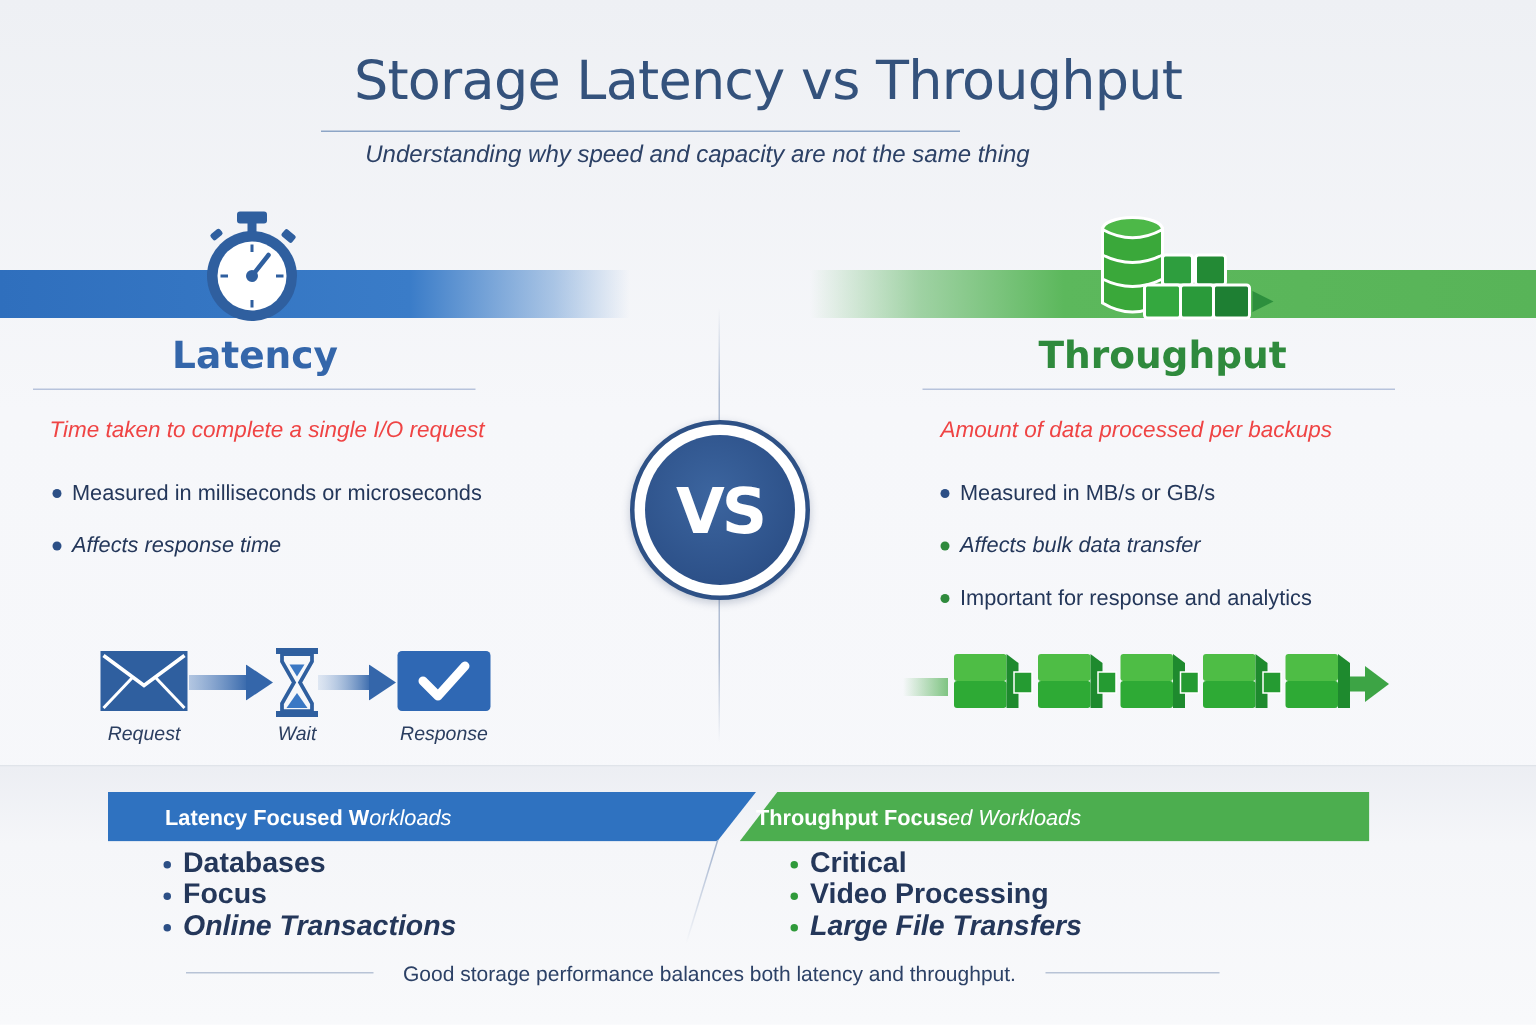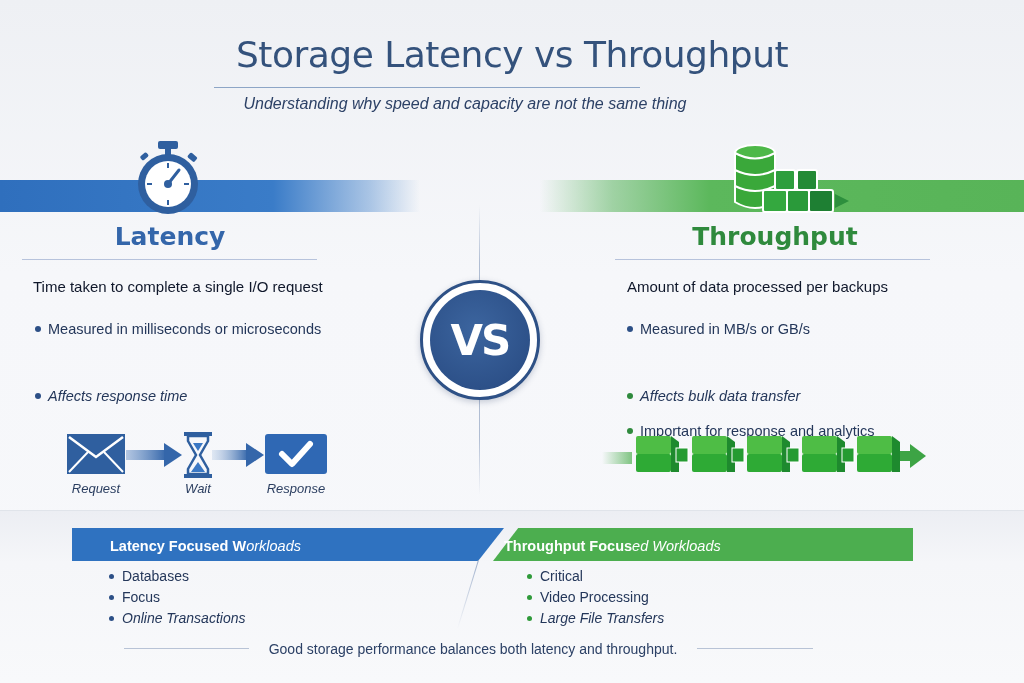--- a/index.html
+++ b/index.html
@@ -42,28 +42,28 @@
     text-align: center;
   }
   .lat-title { left: 60px; width: 220px; top: 222px; color: #3466aa; }
   .thr-title { left: 640px; width: 270px; top: 222px; color: #2f8a3d; }
   .rule { height: 1px; background: #b7c3dc; }
   .lat-rule { left: 22px; width: 295px; top: 259px; }
   .thr-rule { left: 615px; width: 315px; top: 259px; }
 
   .divider { left: 479px; top: 205px; width: 1px; height: 290px; background: linear-gradient(180deg, rgba(160,175,200,0) 0%, #b0bdd3 20%, #b0bdd3 80%, rgba(160,175,200,0) 100%); }
 
-  .desc { font-size: 15px; color: #0f172a; }
+  .desc { font-style: italic; font-size: 15px; color: #ef4444; }
   .lat-desc { left: 33px; top: 278px; }
   .thr-desc { left: 627px; top: 278px; }
 
   .bullets { list-style: none; }
   .bullets li { position: relative; font-size: 14.5px; color: #24375a; padding-left: 16px; height: 35px; line-height: 18px; }
   .bullets li::before { content: ""; position: absolute; left: 3px; top: 6px; width: 6px; height: 6px; border-radius: 50%; background: #2c4f86; }
-  .bullets li.it { font-style: italic; margin-top: 32px; }
+  .bullets li.it { font-style: italic; }
   .lat-bullets { left: 32px; top: 320px; }
   .thr-bullets { left: 624px; top: 320px; }
   .thr-bullets li.g::before { background: #2f8a3d; }
 
   
   .vs {
     left: 420px; top: 280px; width: 120px; height: 120px; border-radius: 50%;
     background: #fff; border: 3px solid #2e5186;
     box-shadow: 0 2px 6px rgba(40,60,100,0.25);
     display: flex; align-items: center; justify-content: center;
@@ -89,21 +89,21 @@
     left: 493px; top: 528px; width: 420px; height: 33px;
     background: #4cae4f; clip-path: polygon(6% 0, 100% 0, 100% 100%, 0 100%);
   }
   .wl-label { color: #fff; font-size: 14.5px; font-weight: bold; top: 538px; }
   .wl-label i { font-weight: normal; }
   .wl-lat-label { left: 110px; }
   .wl-thr-label { left: 504px; }
   .slash { left: 478px; top: 560px; width: 1px; height: 72px; background: linear-gradient(180deg, #9fb0cc, rgba(160,176,204,0)); transform: rotate(17deg); transform-origin: top; }
 
   .wl-list { list-style: none; }
-  .wl-list li { position: relative; font-size: 14px; color: #24375a; padding-left: 16px; height: 21px; line-height: 16px; }
+  .wl-list li { position: relative; font-size: 19px; color: #24375a; padding-left: 16px; height: 21px; line-height: 16px; font-weight: bold; }
   .wl-list li::before { content: ""; position: absolute; left: 3px; top: 6px; width: 5px; height: 5px; border-radius: 50%; background: #2c4f86; }
   .wl-list.g li::before { background: #2f9a3a; }
   .wl-lat-list { left: 106px; top: 568px; }
   .wl-thr-list { left: 524px; top: 568px; }
   .wl-list li.it { font-style: italic; }
 
   .footer-rule { height: 1px; background: #b8c3d6; top: 648px; }
   .f-left { left: 124px; width: 125px; }
   .f-right { left: 697px; width: 116px; }
   .footer { left: 0; width: 946px; top: 641px; text-align: center; font-size: 14px; color: #2c4166; }

